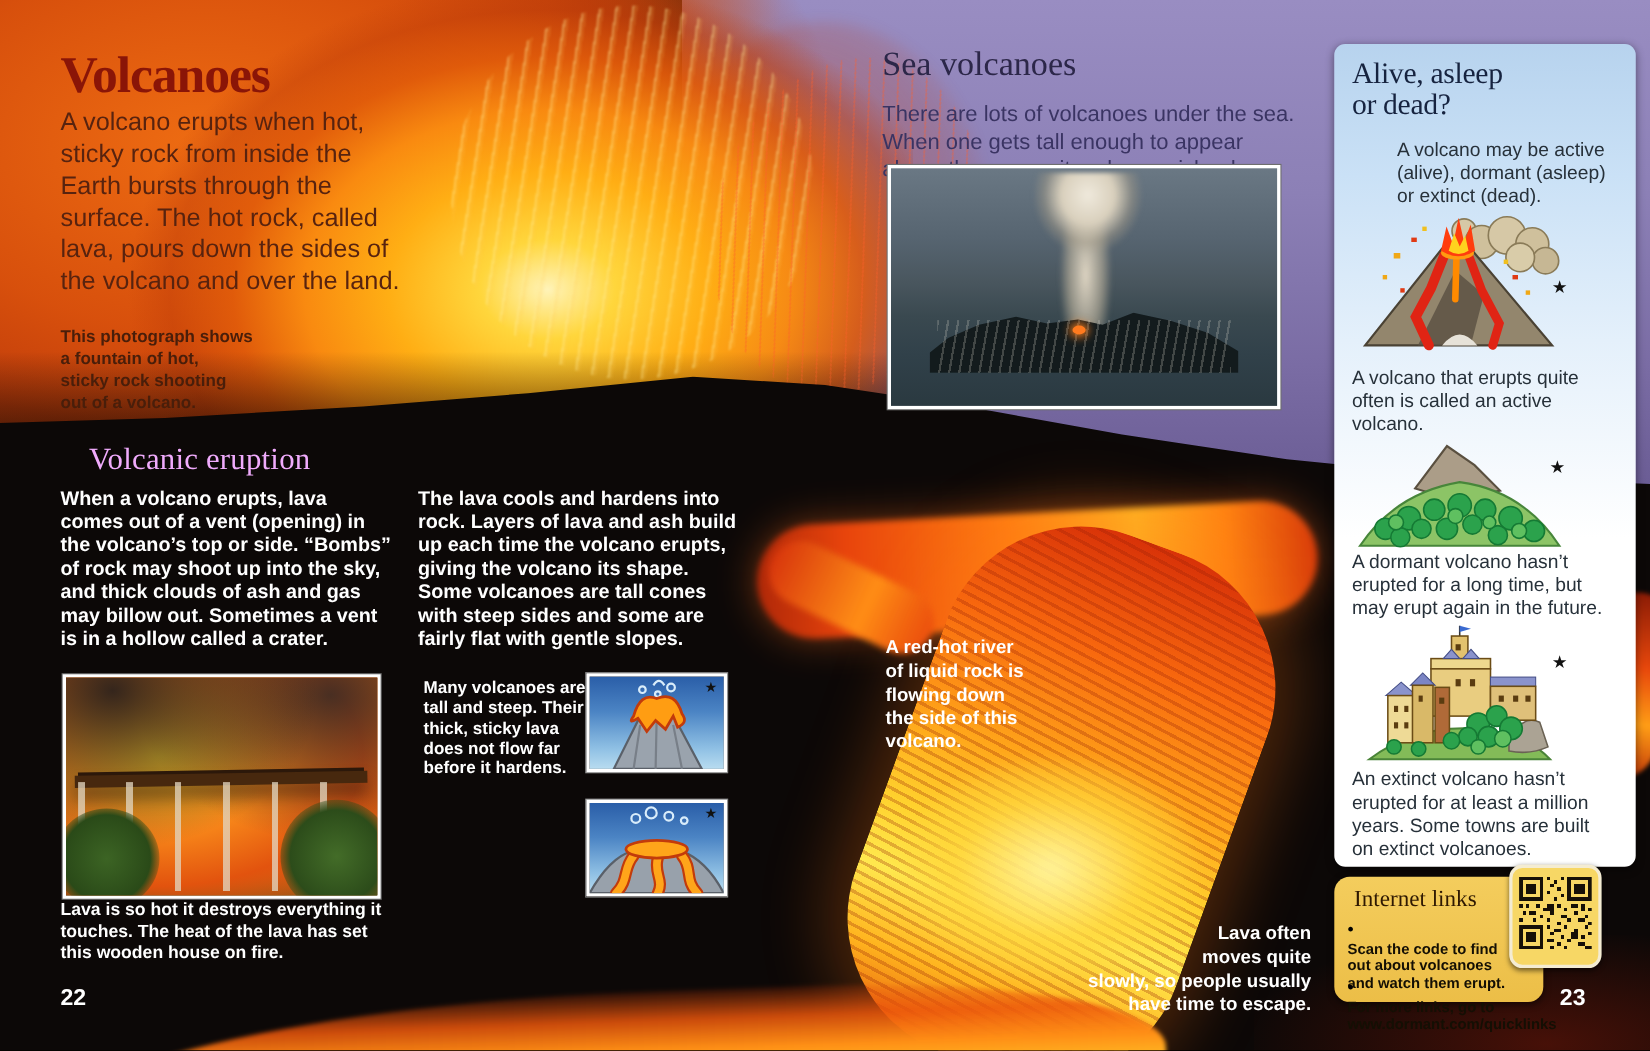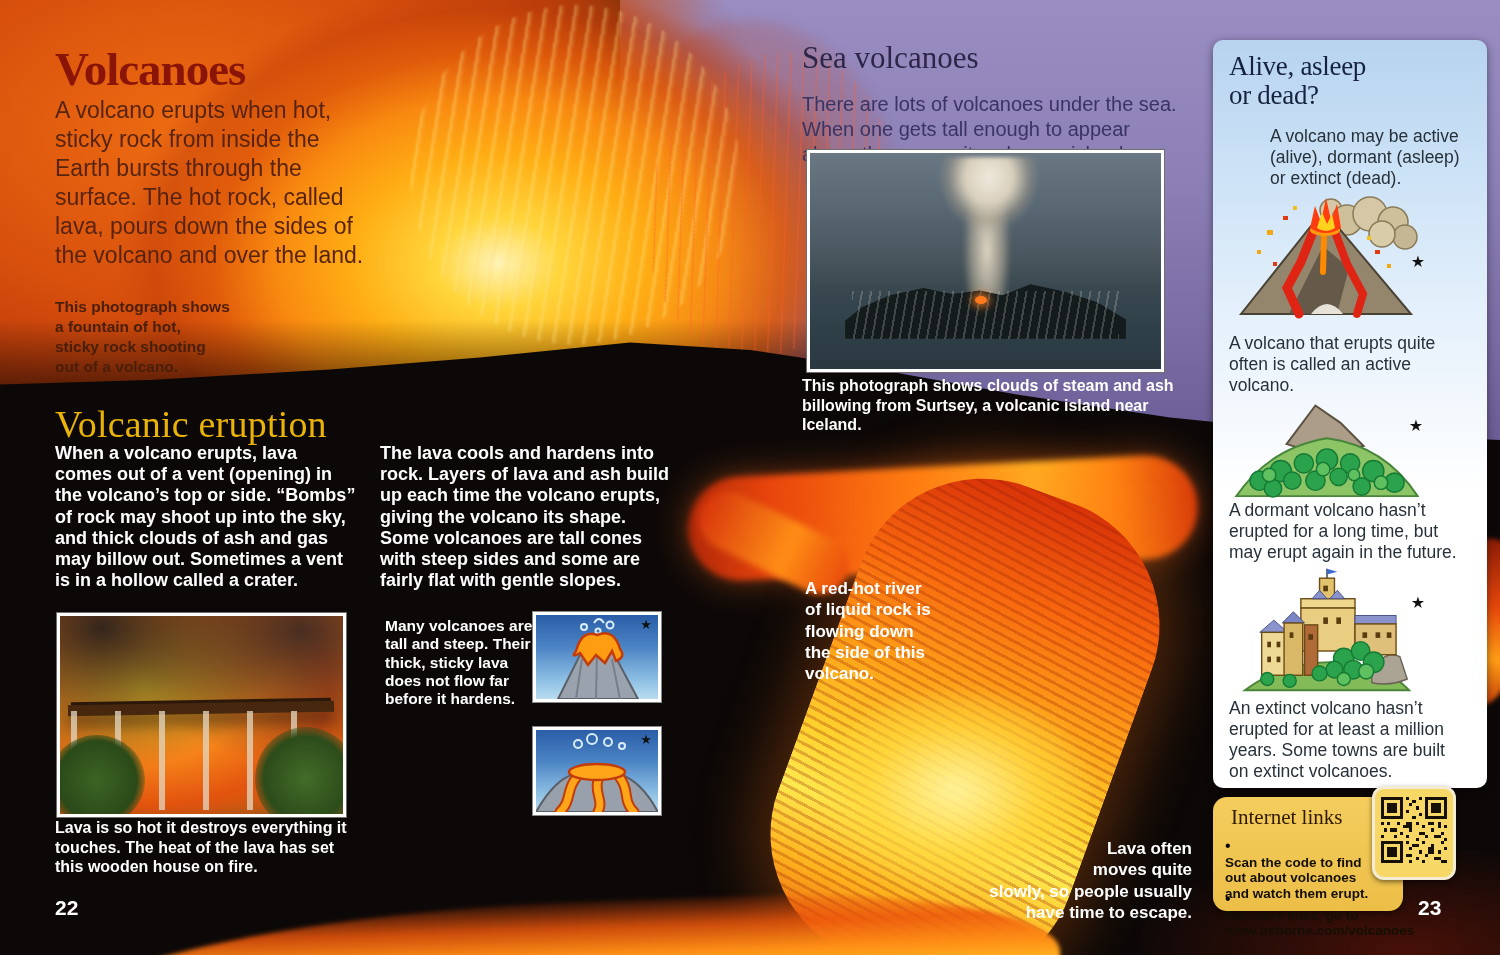--- a/index.html
+++ b/index.html
@@ -53,21 +53,21 @@
   .lava-right-blob{left:1448px;top:538px;width:66px;height:170px;border-radius:40px;
     transform:rotate(9deg);filter:blur(2px);
     background:linear-gradient(180deg,#8c1c06,#e8480c 40%,#ff9e16 70%,#c03408);}
   .lava-corner{left:1140px;top:850px;width:380px;height:110px;
     background:radial-gradient(ellipse at 70% 90%, rgba(110,22,8,.6), transparent 75%);}
 
   
   .title{font-size:47px;font-weight:bold;color:#8a1507;letter-spacing:-1px;}
   .intro{font-size:23px;line-height:1.26;color:#58230f;}
   .intro-cap{font-size:15.5px;font-weight:bold;line-height:1.3;color:#491e0a;}
-  .section-h{font-size:38px;color:#eab308;letter-spacing:.2px;}
+  .section-h{font-size:28px;color:#f0abfc;letter-spacing:.2px;margin-left:26px;}
   .body-white{font-size:18px;font-weight:bold;line-height:1.18;color:#ffffff;}
   .fig-cap{font-size:15.5px;font-weight:bold;line-height:1.18;color:#ffffff;}
   .photo-cap{font-size:16px;font-weight:bold;line-height:1.22;color:#ffffff;}
   .sea-h{font-size:31px;color:#2c2749;}
   .sea-body{font-size:20px;line-height:1.24;color:#3a3463;}
   .river-cap{font-size:17px;font-weight:bold;line-height:1.25;color:#fff;}
   .slow-cap{font-size:17px;font-weight:bold;line-height:1.25;color:#fff;text-align:right;}
   .page-num{font-size:21px;font-weight:bold;color:#fff;}
 
   
@@ -220,22 +220,20 @@
 above the waves, it makes an island.</div>
 
   <div class="abs frame" style="left:807px;top:150px;width:351px;height:216px;">
     <div class="photo-inner surtsey-photo">
       <div class="plume"></div>
       <div class="island"></div>
       <div class="island-streaks"></div>
       <div class="vent-glow"></div>
     </div>
   </div>
-  <div class="abs photo-cap pre" style="left:802px;top:376px;width:380px;">This photograph shows clouds of steam and ash
-billowing from Surtsey, a volcanic island near Iceland.</div>
 
   <div class="abs river-cap pre" style="left:805px;top:578px;width:130px;">A red-hot river
 of liquid rock is
 flowing down
 the side of this
 volcano.</div>
   <div class="abs slow-cap pre" style="left:932px;top:838px;width:260px;">Lava often
 moves quite
 slowly, so people usually
 have time to escape.</div>
@@ -367,21 +365,21 @@
 
   <div class="abs links-box">
     <div class="abs serif links-h" style="left:18px;top:8px;">Internet links</div>
     <div class="abs" style="left:12px;top:40px;width:150px;">
       <span class="bullet">•</span><span class="links-item pre" style="display:inline-block;vertical-align:top;">Scan the code to find
 out about volcanoes
 and watch them erupt.</span>
     </div>
     <div class="abs" style="left:12px;top:93px;width:176px;">
       <span class="bullet">•</span><span class="links-item pre" style="display:inline-block;vertical-align:top;">For more links, go to
-www.usborne.com/volcanoes</span>
+www.dormant.com/quicklinks</span>
     </div>
   </div>
 
   <div class="abs qr-box">
     <svg viewBox="0 0 21 21" width="66" height="72" style="margin:5px 0 0 6px;shape-rendering:crispEdges;">
       <rect x="0" y="0" width="7" height="7" fill="#161007"></rect>
         <rect x="1" y="1" width="5" height="5" fill="#f7d765"></rect>
         <rect x="2" y="2" width="3" height="3" fill="#161007"></rect>
       <rect x="14" y="0" width="7" height="7" fill="#161007"></rect>
         <rect x="15" y="1" width="5" height="5" fill="#f7d765"></rect>

